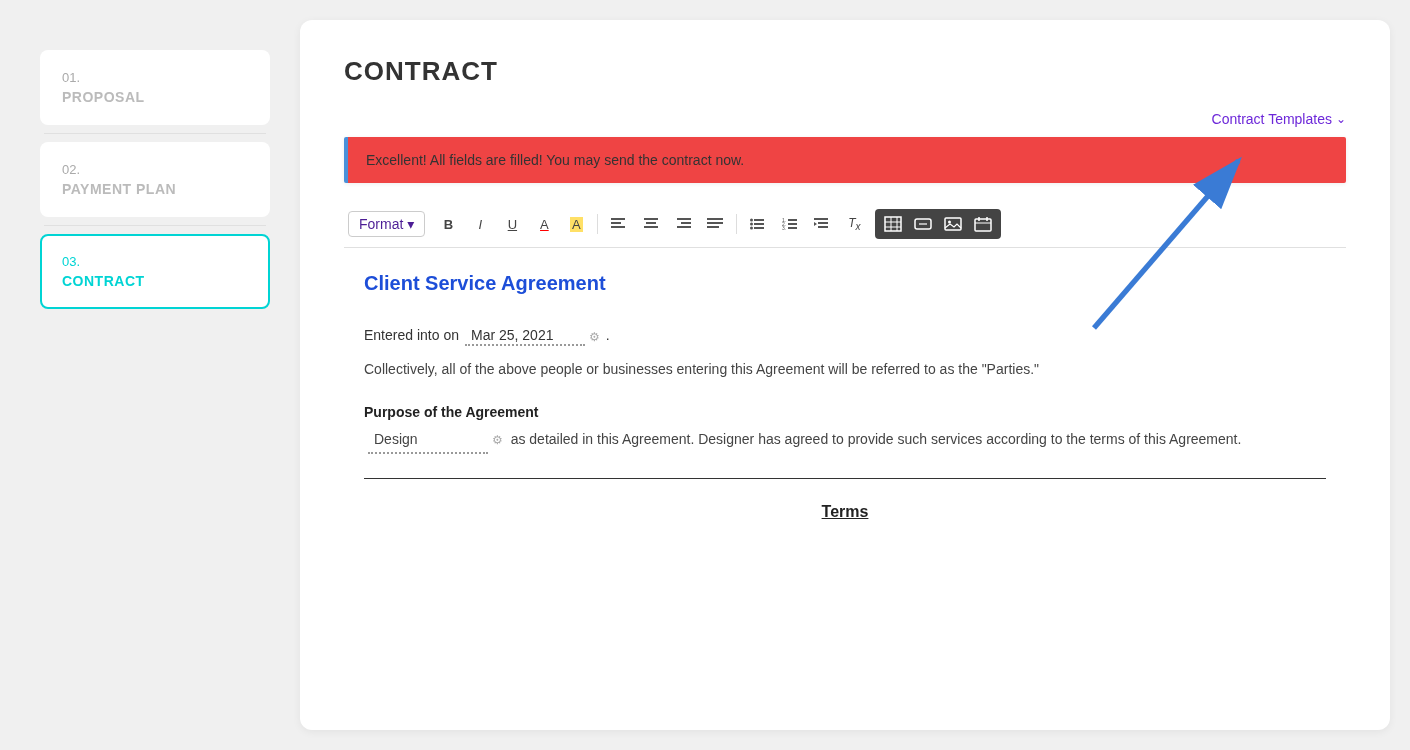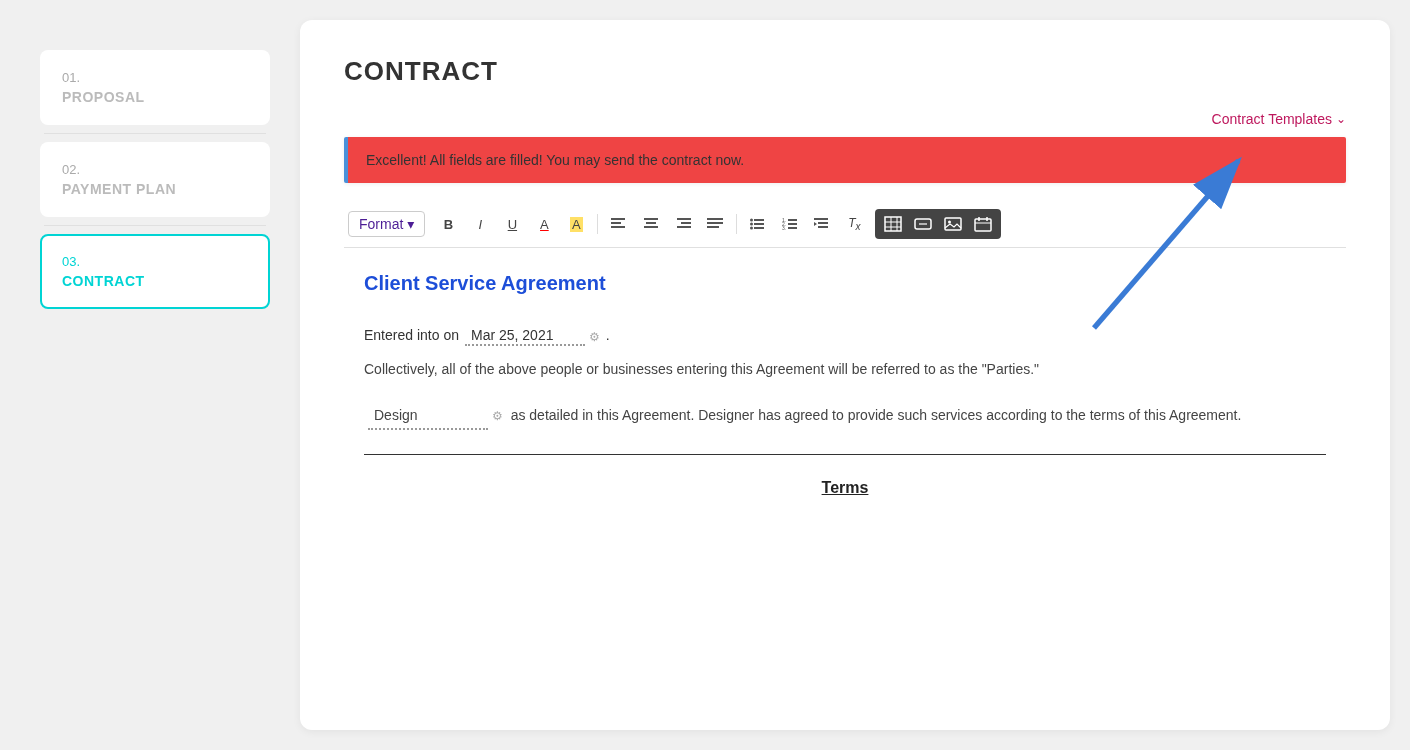--- a/index.html
+++ b/index.html
@@ -76,21 +76,21 @@
       margin-bottom: 24px;
       letter-spacing: 1px;
     }
     
     .contract-templates-row {
       display: flex;
       justify-content: flex-end;
       margin-bottom: 10px;
     }
     .contract-templates-btn {
-      color: #be185d;
+      color: #6d28d9;
       font-size: 14px;
       cursor: pointer;
       display: flex;
       align-items: center;
       gap: 4px;
     }
     .contract-templates-btn .chevron {
       font-size: 12px;
     }
     
@@ -408,20 +408,21 @@
           <span class="field-dotted">Mar 25, 2021</span>
           <span class="doc-field-gear">⚙</span>
         </span>
         <span>.</span>
       </div>
 
 
       <div class="doc-paragraph">Collectively, all of the above people or businesses entering this Agreement will be referred to as the "Parties."</div>
 
       <div style="margin-top: 24px;">
+        <div class="doc-section-heading">Purpose of the Agreement</div>
         <div class="doc-paragraph">
           <span class="inline-field" style="margin: 0 4px;">
             <span class="field-dotted">Design</span>
             <span class="doc-field-gear">⚙</span>
           </span>
           <span>as detailed in this Agreement. Designer has agreed to provide such services according to the terms of this Agreement.</span>
         </div>
       </div>
 
       <hr class="doc-divider">

